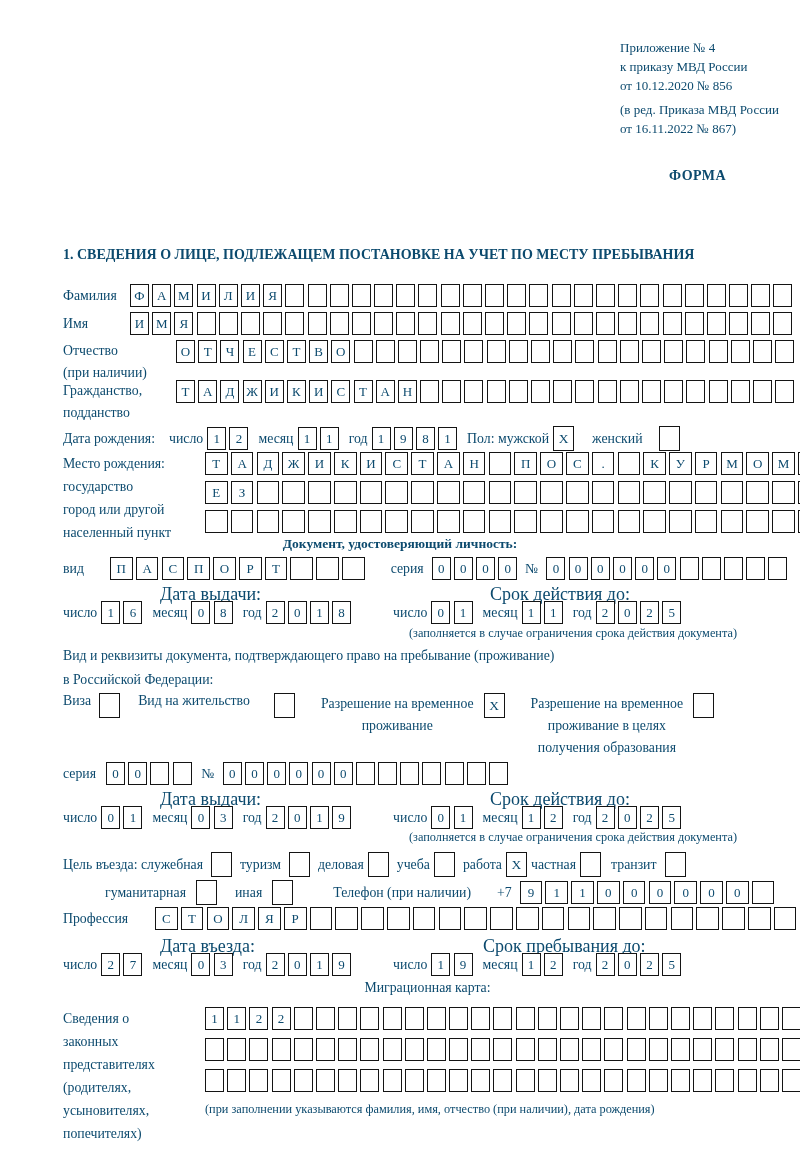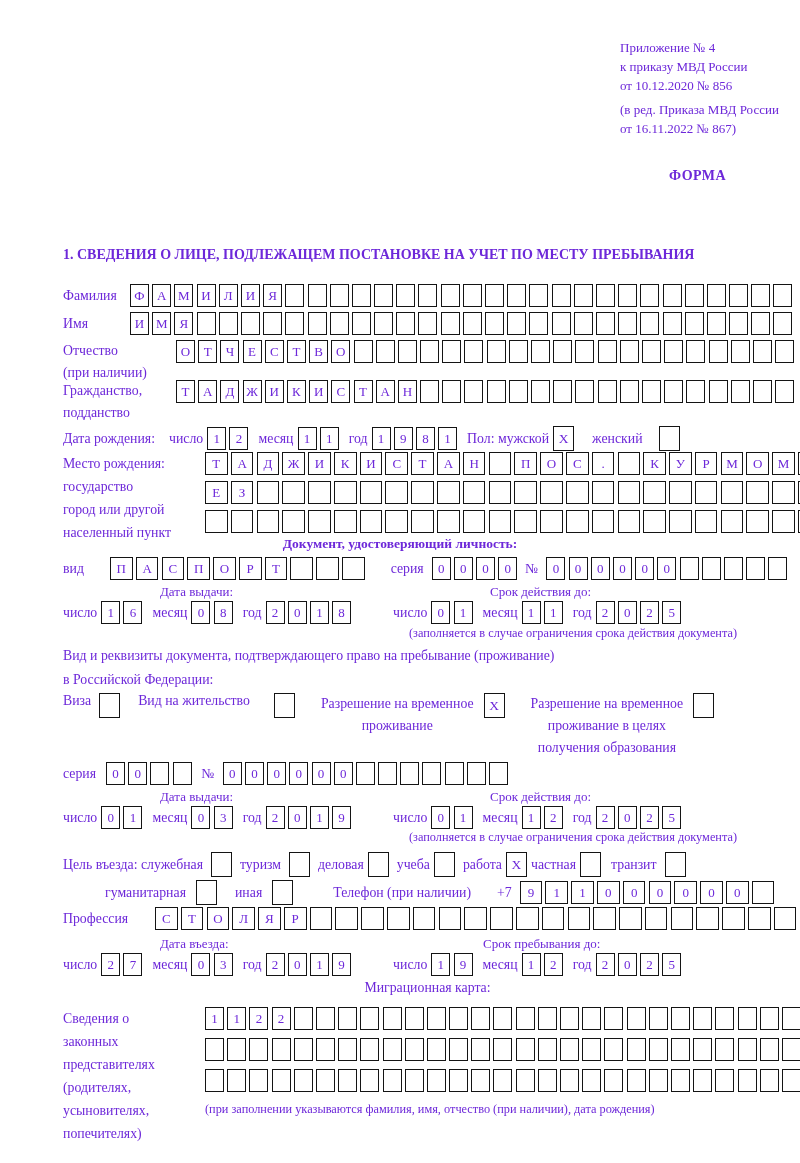--- a/index.html
+++ b/index.html
@@ -1,17 +1,17 @@
 <!DOCTYPE html>
 <html><head>
 <meta charset="utf-8">
 <style>
   html,body{margin:0;padding:0;background:#fff;}
   .page{
-    position:relative;width:800px;height:1163px;background:#ffffff;color:#6d28d9;
+    position:relative;width:800px;height:1163px;background:#ffffff;color:#0c4a6e;
     font-family:"Liberation Serif","DejaVu Serif",serif;font-size:13.8px;overflow:hidden;
   }
   .abs{position:absolute;}
   .row{position:absolute;left:63px;right:8px;display:flex;align-items:center;}
   .row.top{align-items:flex-start;}
   .lb{white-space:nowrap;}
   .b{font-weight:bold;}
   
   .hdr{position:absolute;left:620px;top:38px;line-height:19px;font-size:13px;}
   .hdr .gap{margin-top:5px;}
@@ -34,21 +34,21 @@
   }
   
   .w67{flex:0 0 67px;}  .w113{flex:0 0 113px;} .w142{flex:0 0 142px;}
   .w47{flex:0 0 47px;}  .w92{flex:0 0 92px;}   .w200{flex:0 0 200px;}
   .lh22{line-height:22px;} .lh23{line-height:23px;}
   .ml4{margin-left:4px;}  .ml8{margin-left:8px;}
   .ml10{margin-left:10px;} .ml14{margin-left:14px;} .ml18{margin-left:18px;}
   .ml26{margin-left:26px;} .ml40{margin-left:40px;} .ml42{margin-left:42px;}
   .mr4{margin-right:4px;} .mr8{margin-right:8px;} .mr10{margin-right:10px;}
   .note{font-size:12.3px;text-align:right;padding-right:55px;width:100%;}
-  .datelbl{position:absolute;font-size:13px;}
+  .datelbl{position:absolute;font-size:18px;}
   .center-2col{display:flex;flex-direction:column;align-items:center;text-align:center;line-height:22px;}
   .repnote{position:absolute;left:205px;top:1102px;font-size:12.3px;}
 </style>
 </head>
 <body>
 
 <div class="page">
 
   <div class="hdr">
     <div>Приложение № 4</div>

